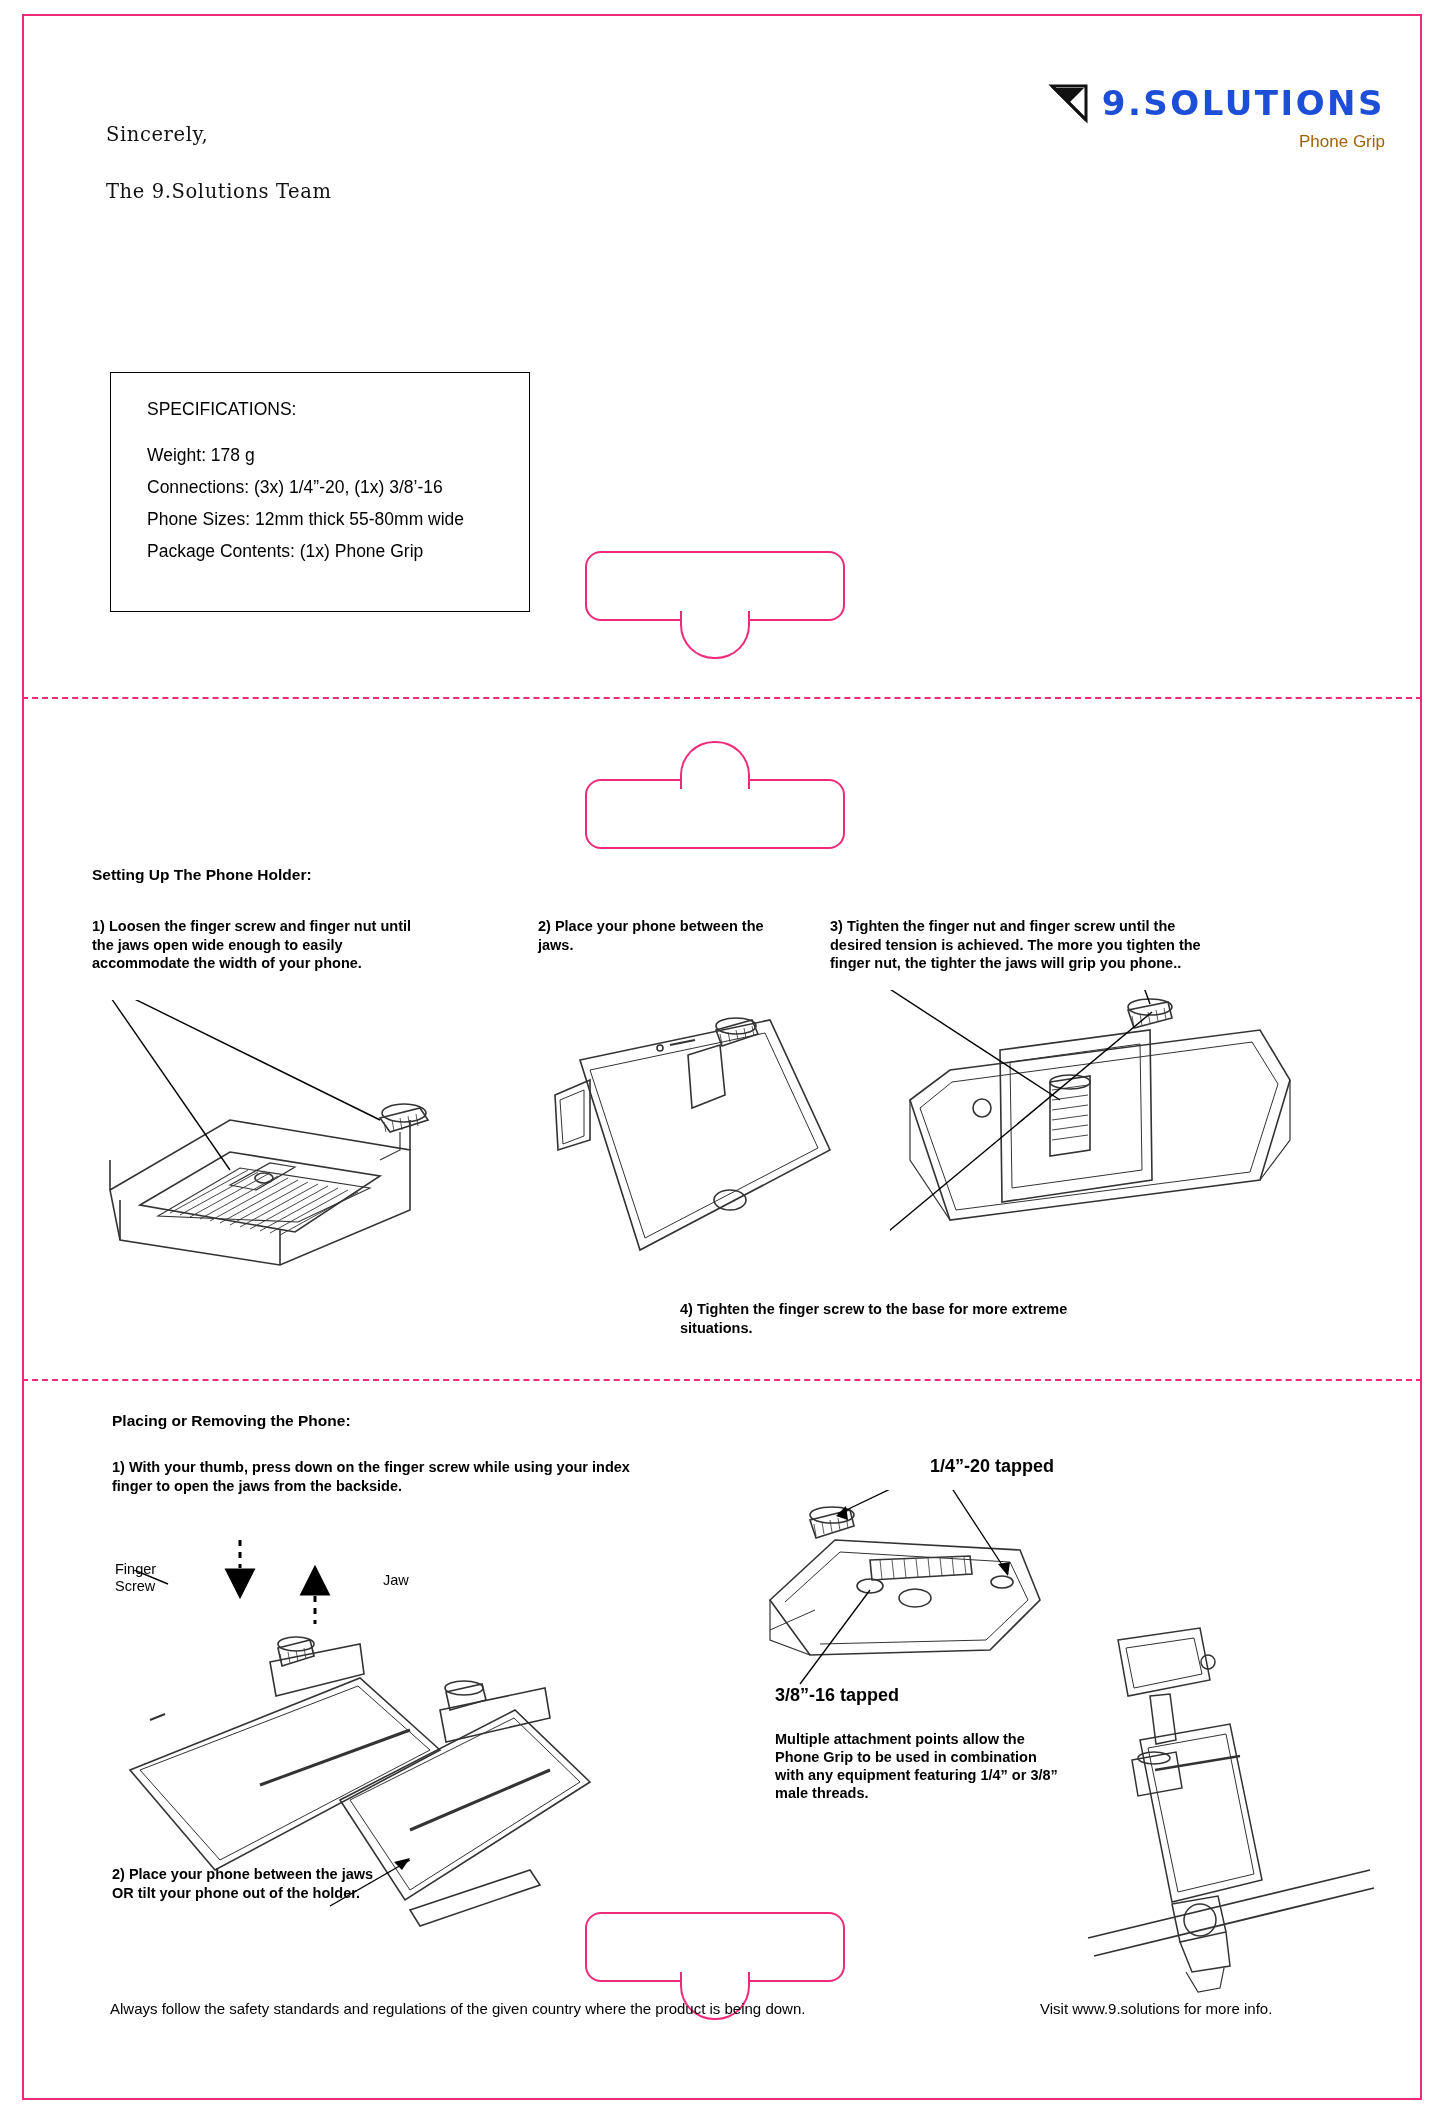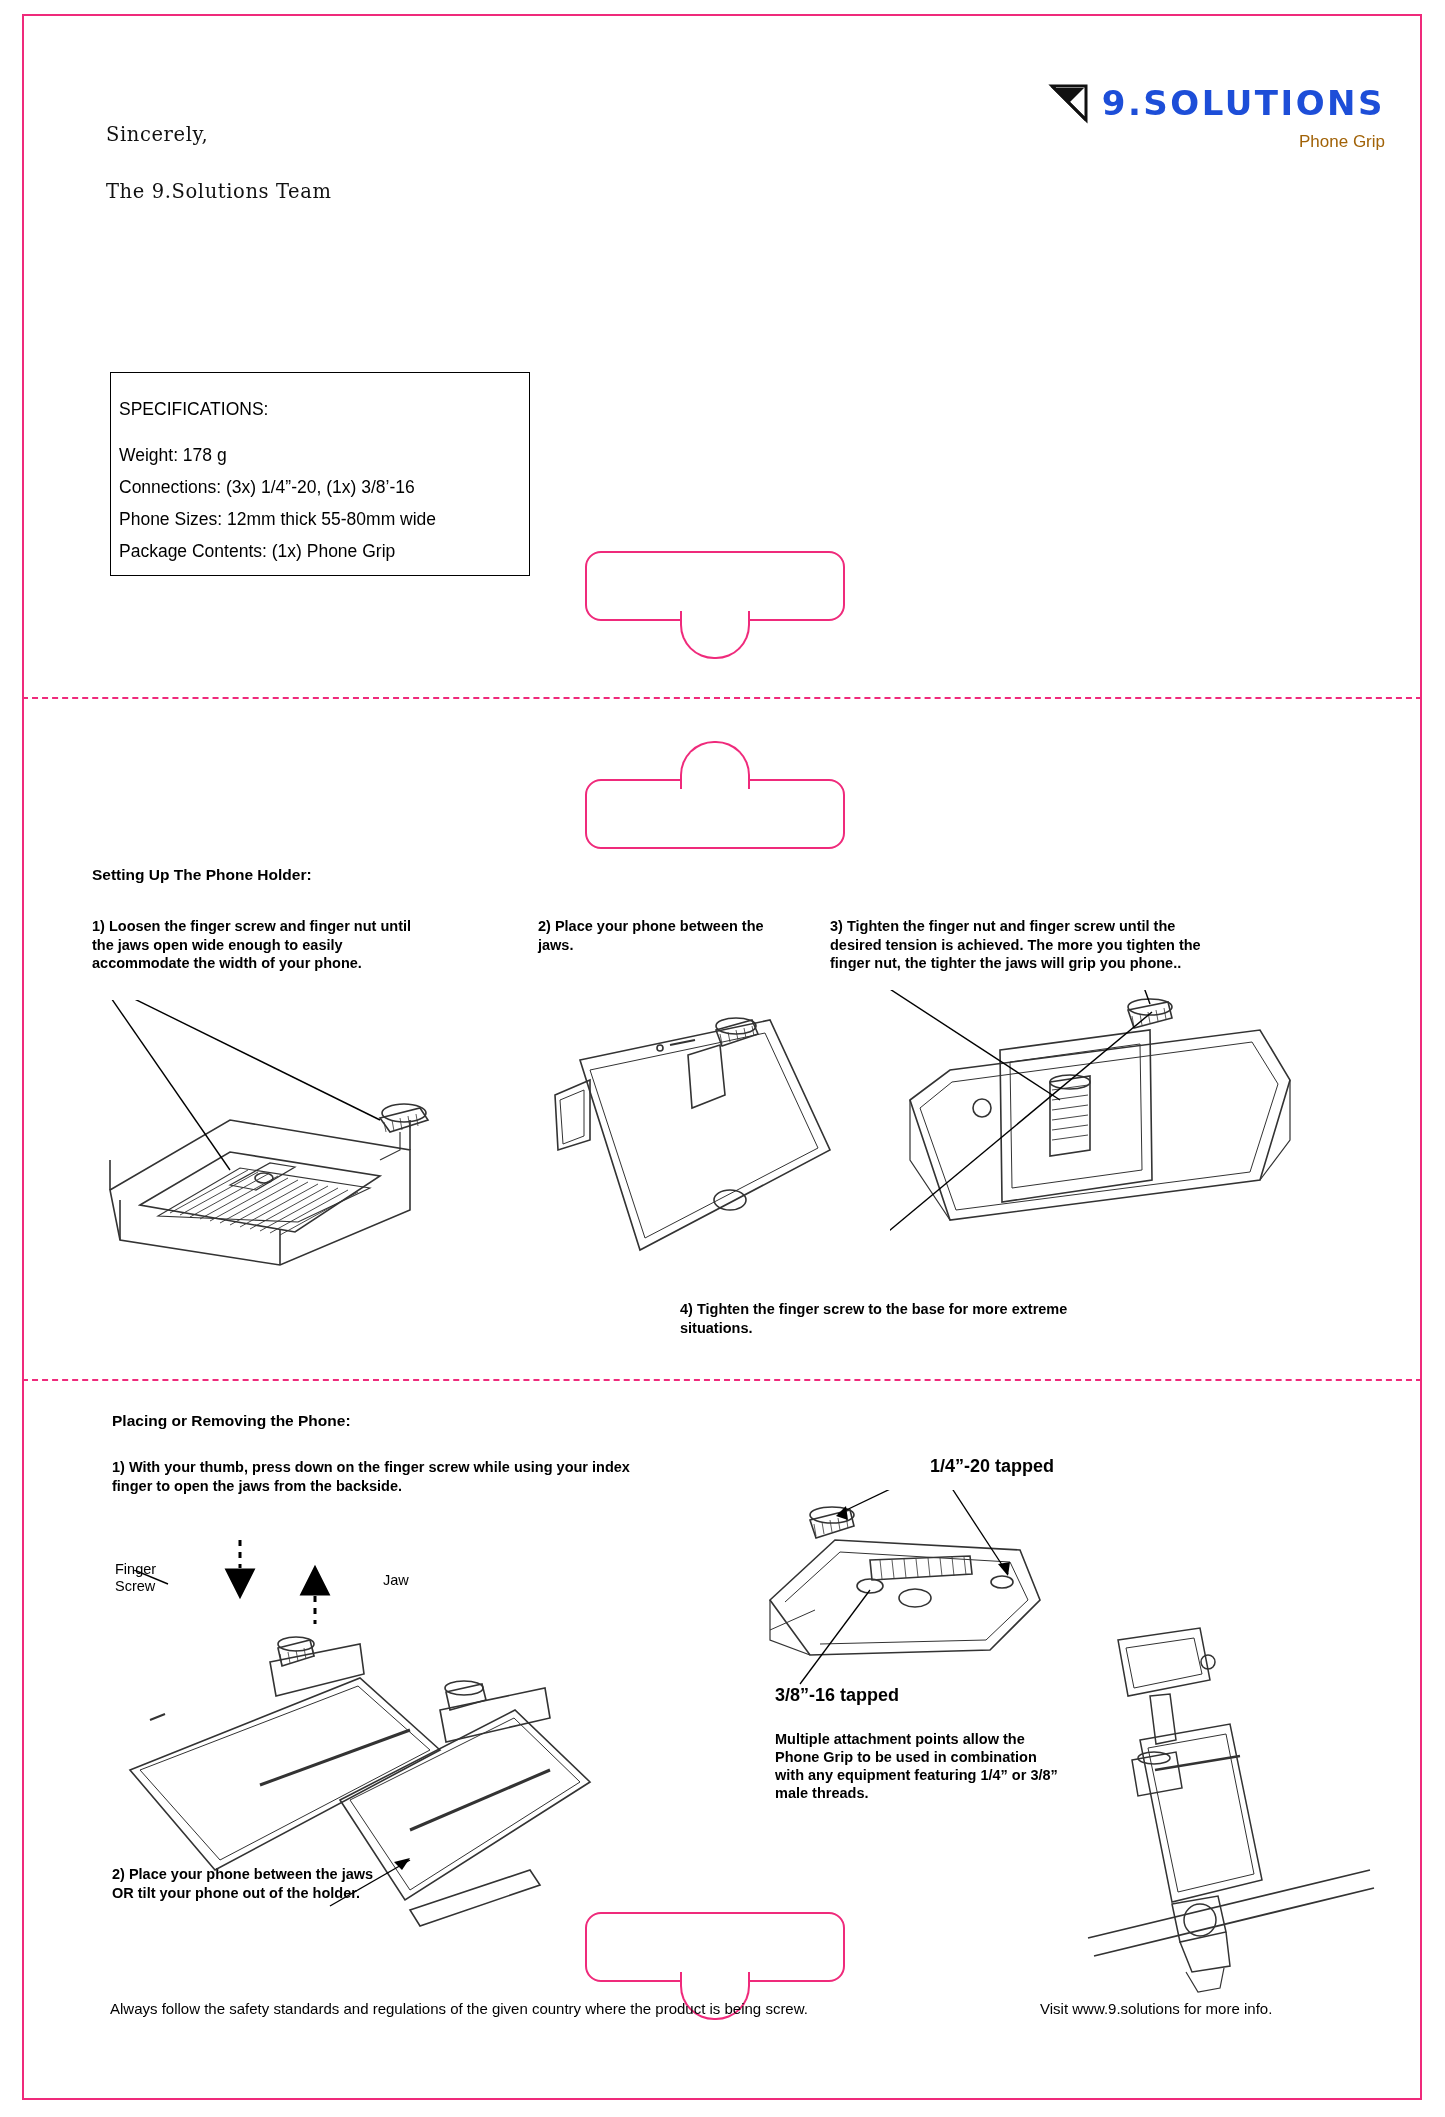--- a/index.html
+++ b/index.html
@@ -132,24 +132,24 @@
     font-size: 17px;
     color: #a16207;
     font-family: "Liberation Sans", sans-serif;
   }
 
   .specs {
     position: absolute;
     left: 110px;
     top: 372px;
     width: 420px;
-    height: 204px;
+    height: 240px;
     border: 1.5px solid #000;
     box-sizing: border-box;
-    padding: 20px 8px;
+    padding: 20px 36px;
     font-size: 17.5px;
     line-height: 32px;
   }
   .specs .title { margin-bottom: 14px; }
 
   
   .mid-title {
     position: absolute;
     left: 92px;
     top: 866px;
@@ -494,16 +494,16 @@
         <circle cx="120" cy="300" r="16"></circle>
         <path d="M100 322 L112 352 L150 346 L146 312"></path>
         <path d="M106 352 L118 372 L140 368 L144 348" stroke-width="1.2"></path>
 
         <path d="M8 318 L290 250" stroke-width="1.8"></path>
         <path d="M14 336 L294 268" stroke-width="1.8"></path>
       </g>
     </svg>
   </div>
 
-  <div class="footer-left">Always follow the safety standards and regulations of the given country where the product is being screw.</div>
+  <div class="footer-left">Always follow the safety standards and regulations of the given country where the product is being down.</div>
   <div class="footer-right">Visit www.9.solutions for more info.</div>
 
 </div>
 
 </body></html>

